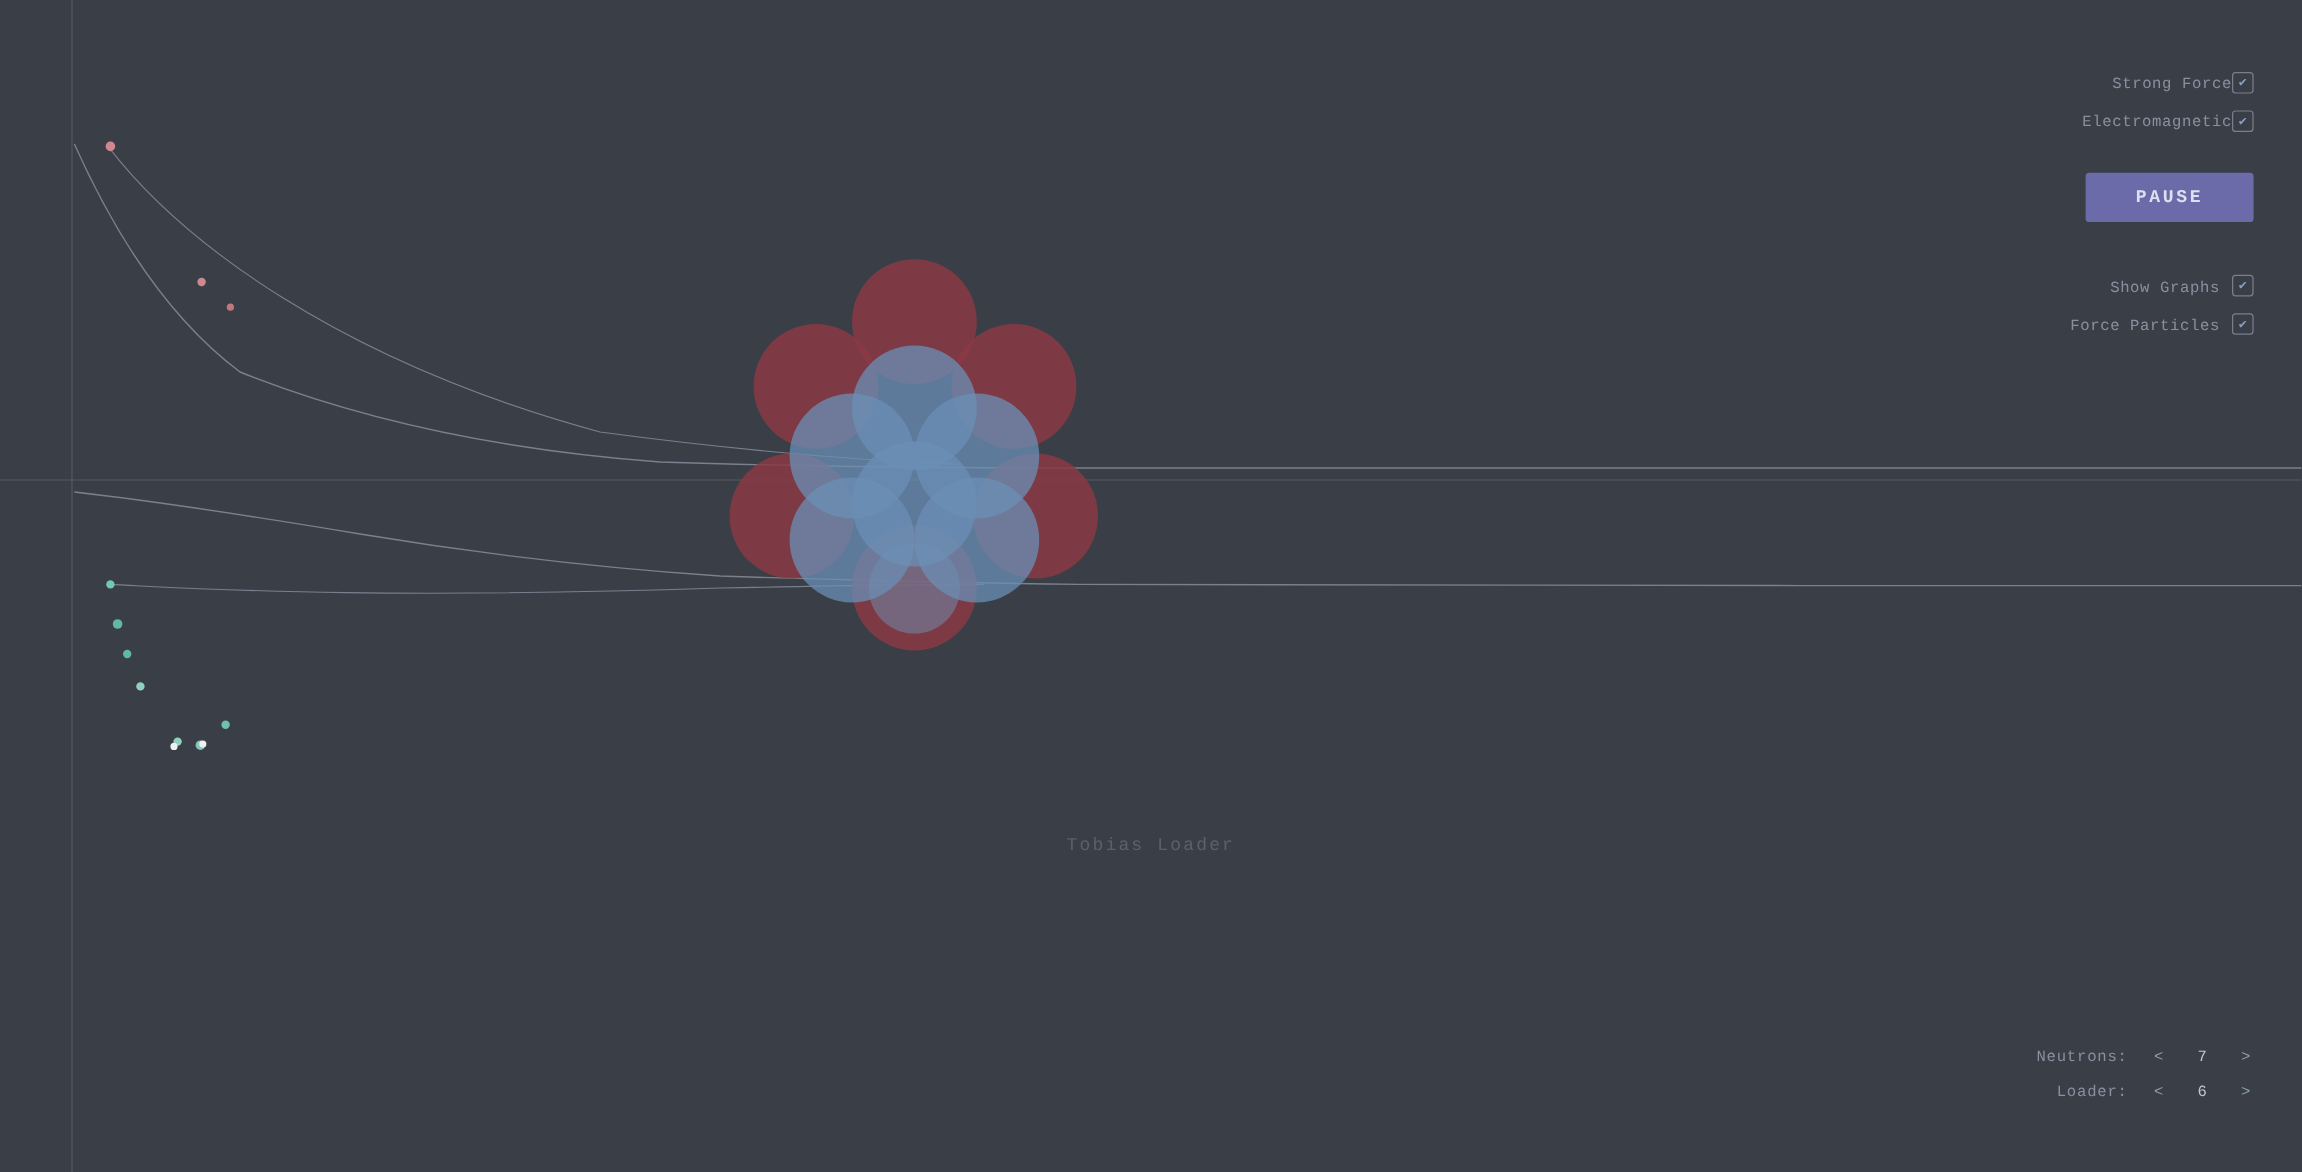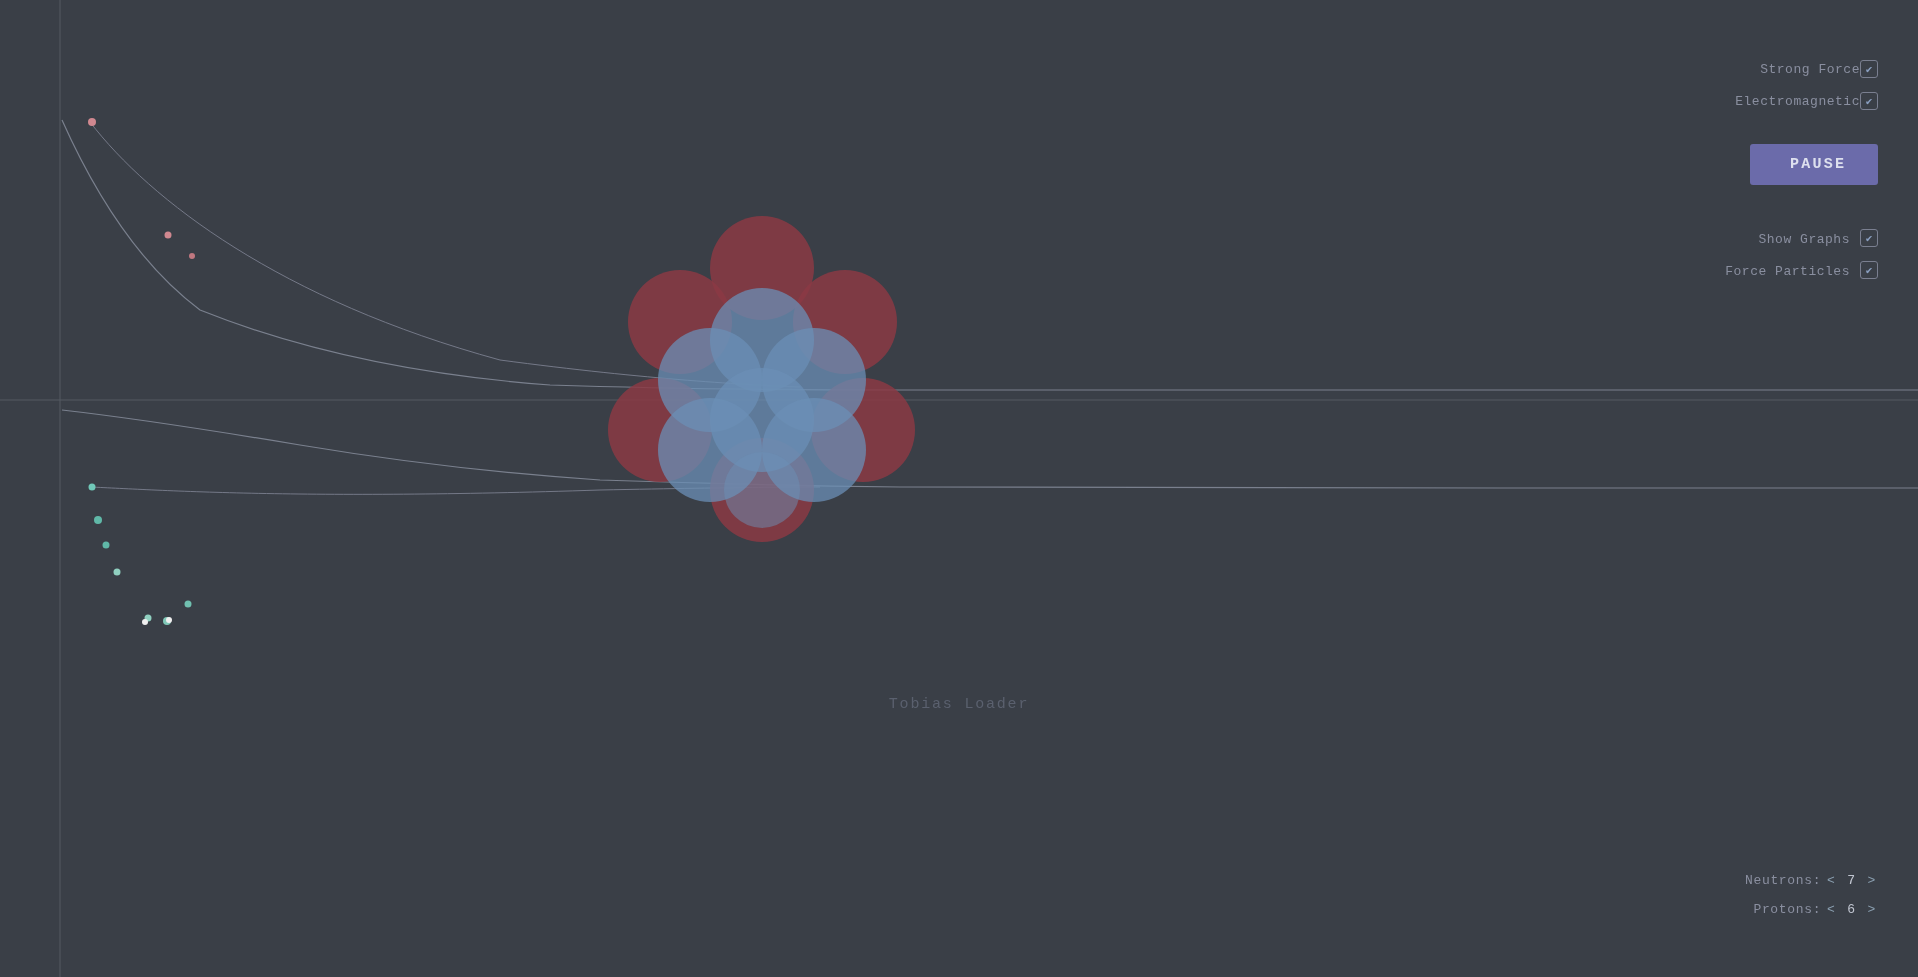--- a/index.html
+++ b/index.html
@@ -70,21 +70,21 @@
       border: none;
       color: #dde0ee;
       font-family: 'Courier New', Courier, monospace;
       font-size: 15px;
       letter-spacing: 0.15em;
       font-weight: bold;
       padding: 12px 40px;
       cursor: pointer;
       border-radius: 3px;
       margin: 20px 0 30px 0;
-      width: 128px;
+      width: 140px;
     }
 
     #show-graphs-row,
     #show-particles-row {
       display: flex;
       align-items: flex-end;
       gap: 10px;
     }
 
     #bottom-controls {
@@ -93,21 +93,21 @@
       right: 40px;
       display: flex;
       flex-direction: column;
       align-items: flex-end;
       gap: 14px;
     }
 
     .stepper-row {
       display: flex;
       align-items: center;
-      gap: 4px;
+      gap: 20px;
       font-size: 13px;
       color: #8a8fa0;
       letter-spacing: 0.05em;
     }
 
     .stepper-row .label {
       min-width: 80px;
       text-align: right;
     }
 
@@ -215,20 +215,20 @@
 <div id="bottom-controls">
 
   <div class="stepper-row">
     <span class="label">Neutrons:</span>
     <span class="stepper-arrow">&lt;</span>
     <span class="stepper-value">7</span>
     <span class="stepper-arrow">&gt;</span>
   </div>
 
   <div class="stepper-row">
-    <span class="label">Protons:</span>
+    <span class="label">Loader:</span>
     <span class="stepper-arrow">&lt;</span>
     <span class="stepper-value">6</span>
     <span class="stepper-arrow">&gt;</span>
   </div>
 </div>
 
 <div id="watermark">Tobias Loader</div>
 
 </body></html>

